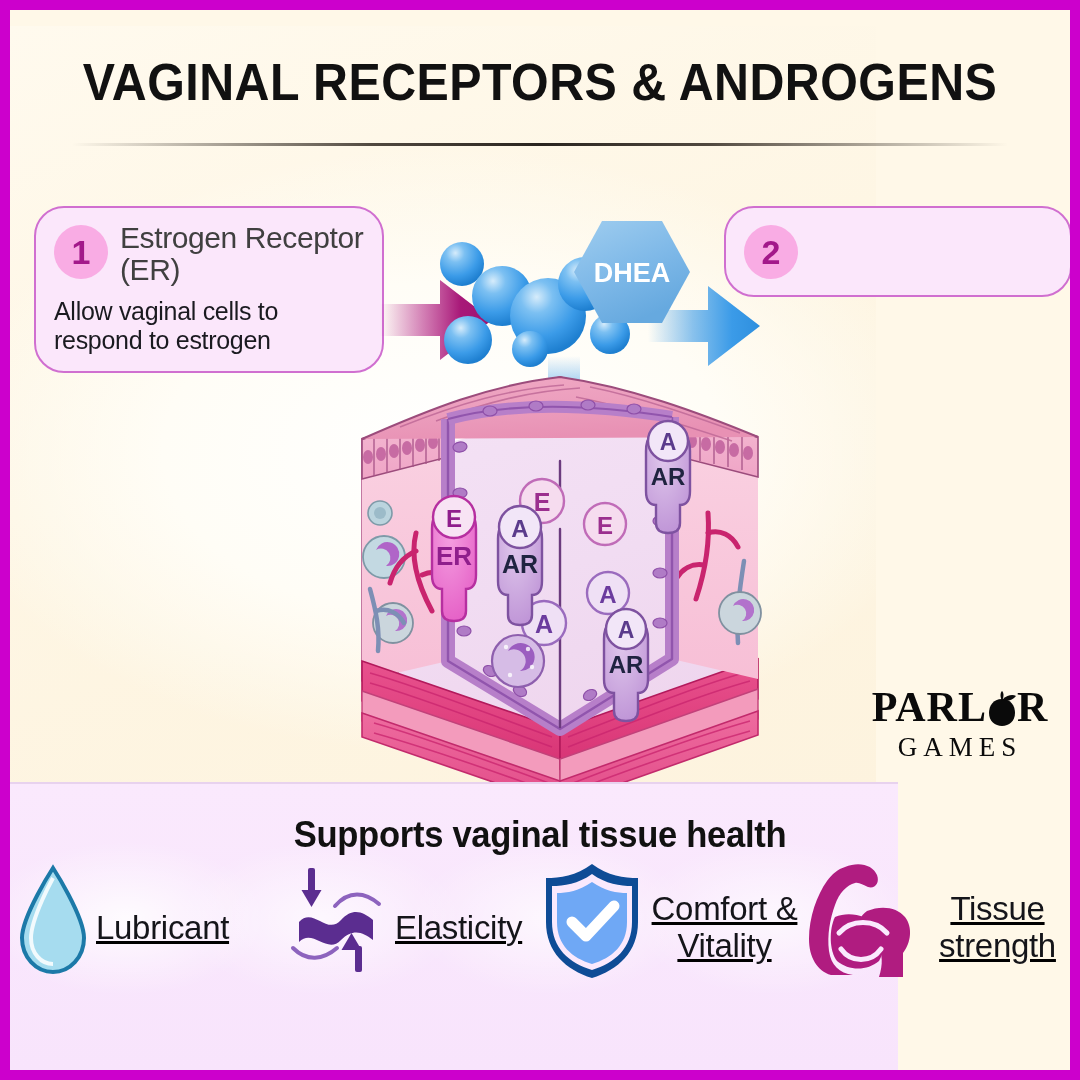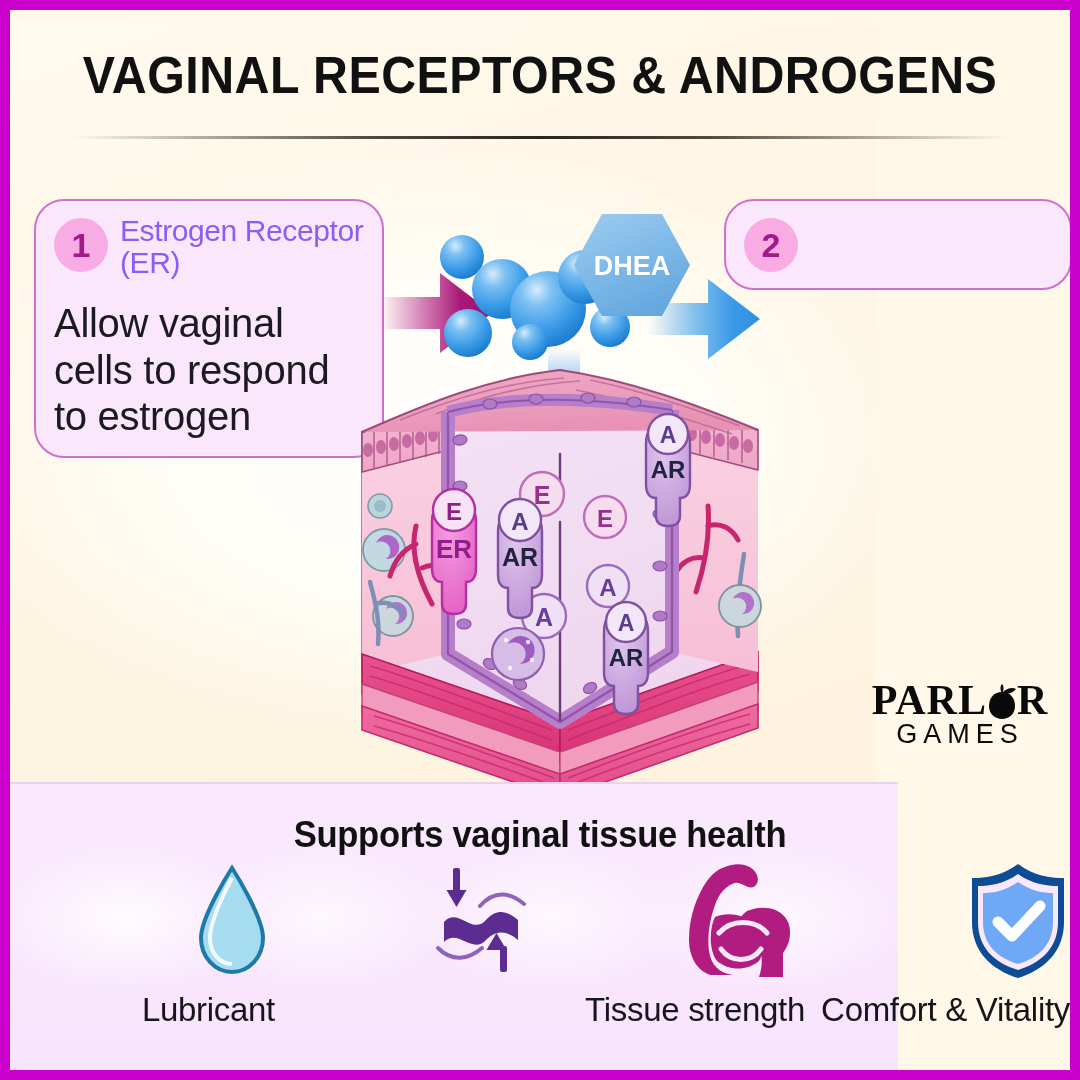--- a/index.html
+++ b/index.html
@@ -11,21 +11,21 @@
   }
   #frame {
     position:absolute;
     left:10px; top:10px;
     width:1060px; height:1060px;
     background:#FFF8E8;
     overflow:hidden;
   }
   
   #top-zone {
-    position:absolute; left:0; top:9px; width:866px; height:772px;
+    position:absolute; left:0; top:16px; width:866px; height:772px;
     background:
       radial-gradient(ellipse 700px 420px at 50% 55%, #ffffff 0%, #fffdf6 40%, rgba(255,248,232,0) 72%),
       linear-gradient(160deg,#FFFAEE 0%, #FEF6E4 45%, #FDF3DE 100%);
   }
   #page-title {
     position:absolute; top:26px; left:0; width:1060px;
     text-align:center;
     font-size:52px; font-weight:bold; letter-spacing:0.5px;
     color:#111; font-stretch:condensed;
     transform:scaleX(0.93); transform-origin:center;
@@ -50,41 +50,41 @@
   .badge {
     flex:0 0 auto;
     width:54px; height:54px; border-radius:50%;
     background:#F9ACE4;
     color:#A3198A;
     font-size:34px; font-weight:bold;
     display:flex; align-items:center; justify-content:center;
     margin-top:3px;
   }
   .card-title {
-    font-size:30px; line-height:1.08; color:#8b5cf6; font-weight:400;
+    font-size:30px; line-height:1.08; color:#404040; font-weight:400;
     letter-spacing:-0.4px;
   }
   .card-body {
-    margin-top:20px;
-    font-size:40px; line-height:1.17; color:#1a1a20; font-weight:400;
+    margin-top:10px;
+    font-size:25px; line-height:1.17; color:#1a1a20; font-weight:400;
     letter-spacing:-0.3px;
   }
   
   #arrow-right-magenta { position:absolute; left:370px; top:252px; width:112px; height:84px; }
   #arrow-right-blue    { position:absolute; left:638px; top:258px; width:112px; height:84px; }
   #arrow-down-blue     { position:absolute; left:512px; top:330px; width:84px; height:112px; }
   
   #molecules { position:absolute; left:400px; top:190px; width:300px; height:170px; }
   #dhea-hex  { position:absolute; left:562px; top:192px; width:120px; height:108px; }
   
   #tissue { position:absolute; left:330px; top:335px; width:440px; height:445px; }
   
   #logo { position:absolute; left:855px; top:660px; width:190px; text-align:center; color:#0a0a0a; }
   #logo-parlor { font-family:"Liberation Serif", serif; font-size:42px; font-weight:bold; letter-spacing:1px; line-height:1; position:relative; }
-  #logo-games  { font-family:Liberation Sans, sans-serif; font-size:27px; letter-spacing:6px; line-height:1; }
+  #logo-games  { font-family:Liberation Serif, serif; font-size:27px; letter-spacing:6px; line-height:1; margin-top:6px; }
   .peach-o { position:relative; display:inline-block; width:30px; }
   
   #bottom-zone {
     position:absolute; left:0; top:772px; width:888px; height:288px;
     background:
       radial-gradient(ellipse 200px 110px at 13% 47%, rgba(255,255,255,0.85) 0%, rgba(255,255,255,0) 70%),
       radial-gradient(ellipse 200px 110px at 35% 47%, rgba(255,255,255,0.7) 0%, rgba(255,255,255,0) 70%),
       radial-gradient(ellipse 200px 110px at 61% 47%, rgba(255,255,255,0.7) 0%, rgba(255,255,255,0) 70%),
       radial-gradient(ellipse 200px 110px at 86% 47%, rgba(255,255,255,0.7) 0%, rgba(255,255,255,0) 70%),
       linear-gradient(180deg,#FAE9FD 0%, #F8E4FC 100%);
@@ -92,21 +92,21 @@
   }
   #support-heading {
     position:absolute; top:30px; left:0; width:1060px; text-align:center;
     font-size:36px; font-weight:bold; color:#111; letter-spacing:-0.3px;
     transform:scaleX(0.96); transform-origin:center;
   }
   #benefits {
     position:absolute; top:80px; left:0; width:1060px; height:200px;
     display:flex; align-items:flex-start;
   }
-  .benefit { flex:1 1 0; display:flex; flex-direction:column; align-items:flex-end; }
+  .benefit { flex:1 1 0; display:flex; align-items:center;text-decoration:underline; }
   .benefit-icon { height:112px; display:flex; align-items:center; justify-content:center; }
   .benefit-label {
     margin-top:16px; text-align:center; font-size:33px; line-height:1.12;
     color:#15151a; letter-spacing:-0.3px;
   }
 </style>
 </head>
 <body>
 
 <div id="frame">
@@ -460,20 +460,36 @@
               <rect x="33" y="6" width="7" height="26" rx="2"></rect>
               <path d="M26.5 28 L46.5 28 L36.5 45 Z"></path>
               <rect x="80" y="84" width="7" height="26" rx="2"></rect>
               <path d="M76.5 88 L96.5 88 L86.5 71 Z" transform="translate(-10,0)"></path>
             </g>
             <path d="M24 60 C38 44 52 74 66 58 C78 45 88 50 98 58 L98 78 C88 70 78 66 66 78 C52 93 38 66 24 80 Z" fill="#5B2D90"></path>
             <path d="M60 44 C74 28 90 30 104 42" fill="none" stroke="#8D63BE" stroke-width="4" stroke-linecap="round"></path>
             <path d="M18 86 C32 100 48 98 62 86" fill="none" stroke="#8D63BE" stroke-width="4" stroke-linecap="round"></path>
           </svg>
         </div>
+        <div class="benefit-label">Elasticity</div>
+      </div>
+
+      <div class="benefit">
+        <div class="benefit-icon">
+          <svg viewBox="0 0 104 120" width="104" height="120">
+            <path d="M52 4 C68 16 84 18 98 18 L98 62 C98 92 78 110 52 118
+                     C26 110 6 92 6 62 L6 18 C20 18 36 16 52 4 Z" fill="#0E4C96"></path>
+            <path d="M52 14 C66 24 80 26 92 26 L92 62 C92 88 75 103 52 110
+                     C29 103 12 88 12 62 L12 26 C24 26 38 24 52 14 Z" fill="#FAE9FD"></path>
+            <path d="M52 22 C65 31 77 33 87 33 L87 62 C87 85 72 98 52 104
+                     C32 98 17 85 17 62 L17 33 C27 33 39 31 52 22 Z" fill="#6FA8F5"></path>
+            <path d="M32 62 L46 76 L74 46" fill="none" stroke="#FFFFFF" stroke-width="11" stroke-linecap="round" stroke-linejoin="round"></path>
+          </svg>
+        </div>
+        <div class="benefit-label">Comfort &amp; Vitality</div>
       </div>
 
       <div class="benefit">
         <div class="benefit-icon">
           <svg viewBox="0 0 120 118" width="120" height="118">
             <g fill="#B01C80">
               <path d="M40 6 C54 0 68 4 72 14 C75 22 70 28 63 26 C58 24 54 21 50 22
                        C42 24 34 32 30 44 C25 58 22 74 24 90 C26 104 34 112 48 114
                        L26 114 C12 110 4 96 4 78 C4 56 12 34 22 20 C27 13 33 8 40 6 Z"></path>
               <path d="M62 50 C76 44 92 46 100 56 C108 66 106 82 98 92 L98 116 L74 116
@@ -481,31 +497,16 @@
               <path d="M30 56 C44 50 62 54 72 66 C80 76 80 90 74 100 C62 110 44 110 32 100
                        C24 90 24 68 30 56 Z" fill="#B01C80"></path>
               <path d="M36 88 C46 102 66 102 76 88" fill="none" stroke="#FAE9FD" stroke-width="5" stroke-linecap="round"></path>
               <path d="M34 72 C46 58 70 58 82 72" fill="none" stroke="#FAE9FD" stroke-width="5" stroke-linecap="round"></path>
             </g>
           </svg>
         </div>
         <div class="benefit-label">Tissue strength</div>
       </div>
 
-      <div class="benefit">
-        <div class="benefit-icon">
-          <svg viewBox="0 0 104 120" width="104" height="120">
-            <path d="M52 4 C68 16 84 18 98 18 L98 62 C98 92 78 110 52 118
-                     C26 110 6 92 6 62 L6 18 C20 18 36 16 52 4 Z" fill="#0E4C96"></path>
-            <path d="M52 14 C66 24 80 26 92 26 L92 62 C92 88 75 103 52 110
-                     C29 103 12 88 12 62 L12 26 C24 26 38 24 52 14 Z" fill="#FAE9FD"></path>
-            <path d="M52 22 C65 31 77 33 87 33 L87 62 C87 85 72 98 52 104
-                     C32 98 17 85 17 62 L17 33 C27 33 39 31 52 22 Z" fill="#6FA8F5"></path>
-            <path d="M32 62 L46 76 L74 46" fill="none" stroke="#FFFFFF" stroke-width="11" stroke-linecap="round" stroke-linejoin="round"></path>
-          </svg>
-        </div>
-        <div class="benefit-label">Comfort &amp; Vitality</div>
-      </div>
-
     </div>
   </div>
 
 </div>
 
 </body></html>

